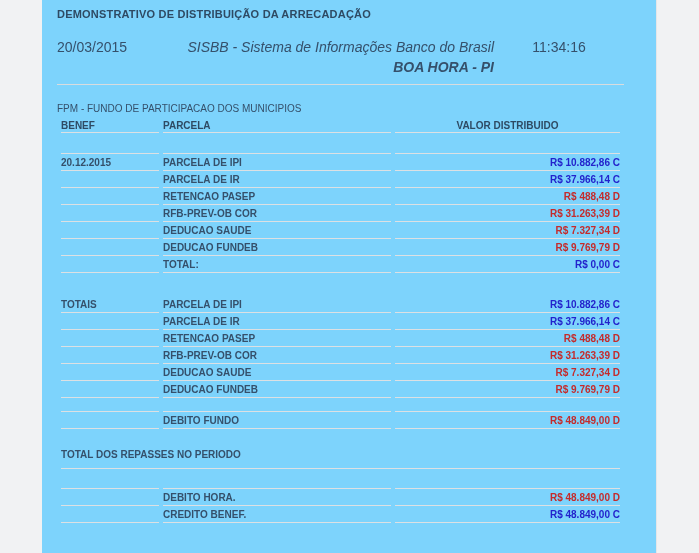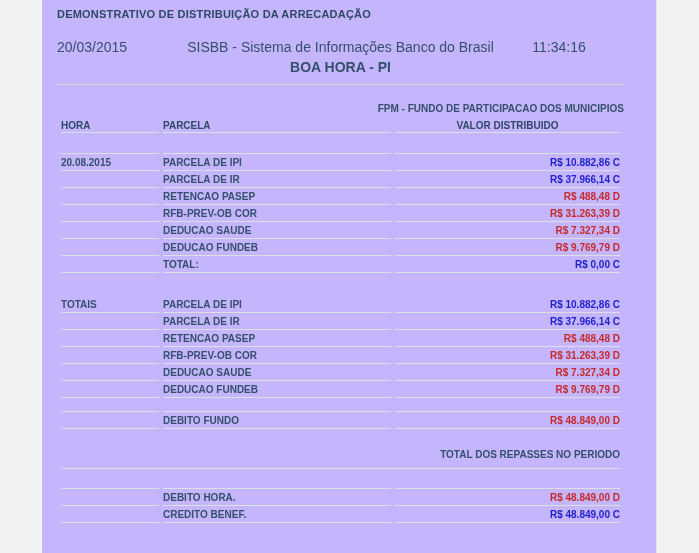--- a/index.html
+++ b/index.html
@@ -6,41 +6,41 @@
   html,body { width:699px; height:553px; }
   body {
     background:#f1f2f3;
     font-family:"Liberation Sans","DejaVu Sans",sans-serif;
     position:relative;
     overflow:hidden;
   }
   .page {
     position:absolute; left:42px; top:0;
     width:615px; height:553px;
-    background:#c4b5fd;
+    background:#7dd3fc;
     border-right:1px solid #e4e6e8;
     padding:8px 32px 0 15px;
   }
   .report-title {
     font-size:11px; font-weight:bold; color:#2e4a63;
     letter-spacing:.2px;
   }
   .info-row {
     margin-top:19px;
     display:flex; align-items:flex-start;
     font-size:14px; color:#35506b;
   }
   .info-date { width:130px; }
-  .info-center { flex:1; text-align:center; }
+  .info-center { flex:1; text-align:right;font-style:italic; }
   .info-center .muni { margin-top:4px; font-weight:bold; }
   .info-time { width:130px; text-align:center; }
   .divider { margin-top:9px; border-bottom:1px solid #d9dcde; }
   .section-title {
-    margin-top:18px; text-align:right;
-    font-size:10px; font-weight:bold; color:#35506b;
+    margin-top:18px; text-align:left;
+    font-size:10px; font-weight:normal; color:#35506b;
   }
   table {
     margin-top:4px; width:100%;
     border-collapse:separate; border-spacing:4px 0;
     font-size:10px; font-weight:bold; color:#35506b;
   }
   td, th { vertical-align:middle; white-space:nowrap; }
   th { text-align:left; font-size:10px; color:#2e4a63; height:15px; }
   th.c3 { text-align:center; }
   .c1 { width:98px; }
@@ -49,21 +49,21 @@
   tr.b td, tr.b th { border-bottom:1px solid #dde0e3; }
   tr.row td { height:17px; }
   tr.sp21 td { height:21px; }
   tr.sp23 td { height:23px; }
   tr.sp14 td { height:14px; }
   tr.sp12 td { height:12px; }
   tr.sp20 td { height:20px; }
   td.val[data-type="credit"] { color:#2323cc; }
   td.val[data-type="debit"]  { color:#c52b2b; }
   td.subheader {
-    text-align:right; height:28px;
+    text-align:left; height:28px;
     vertical-align:bottom; padding-bottom:8px;
     color:#35506b;
   }
 </style>
 </head>
 <body>
 
 <div class="page">
 
   <div class="report-title">DEMONSTRATIVO DE DISTRIBUIÇÃO DA ARRECADAÇÃO</div>
@@ -78,32 +78,32 @@
   </div>
 
   <div class="divider"></div>
 
   <div class="section-title">FPM - FUNDO DE PARTICIPACAO DOS MUNICIPIOS</div>
 
   <table>
 
     <tbody>
         <tr class="b">
-      <th class="c1">HORA</th>
+      <th class="c1">BENEF</th>
       <th class="c2">PARCELA</th>
       <th class="c3">VALOR DISTRIBUIDO</th>
     </tr>
     <tr class="b sp21">
           <td class="c1"></td>
           <td class="c2"></td>
           <td class="c3"></td>
         </tr>
 
     <tr class="b row">
-      <td class="c1">20.08.2015</td>
+      <td class="c1">20.12.2015</td>
       <td class="c2">PARCELA DE IPI</td>
       <td class="c3 val" data-type="credit">R$ 10.882,86 C</td>
     </tr>
     <tr class="b row">
       <td class="c1"></td>
       <td class="c2">PARCELA DE IR</td>
       <td class="c3 val" data-type="credit">R$ 37.966,14 C</td>
     </tr>
     <tr class="b row">
       <td class="c1"></td>

